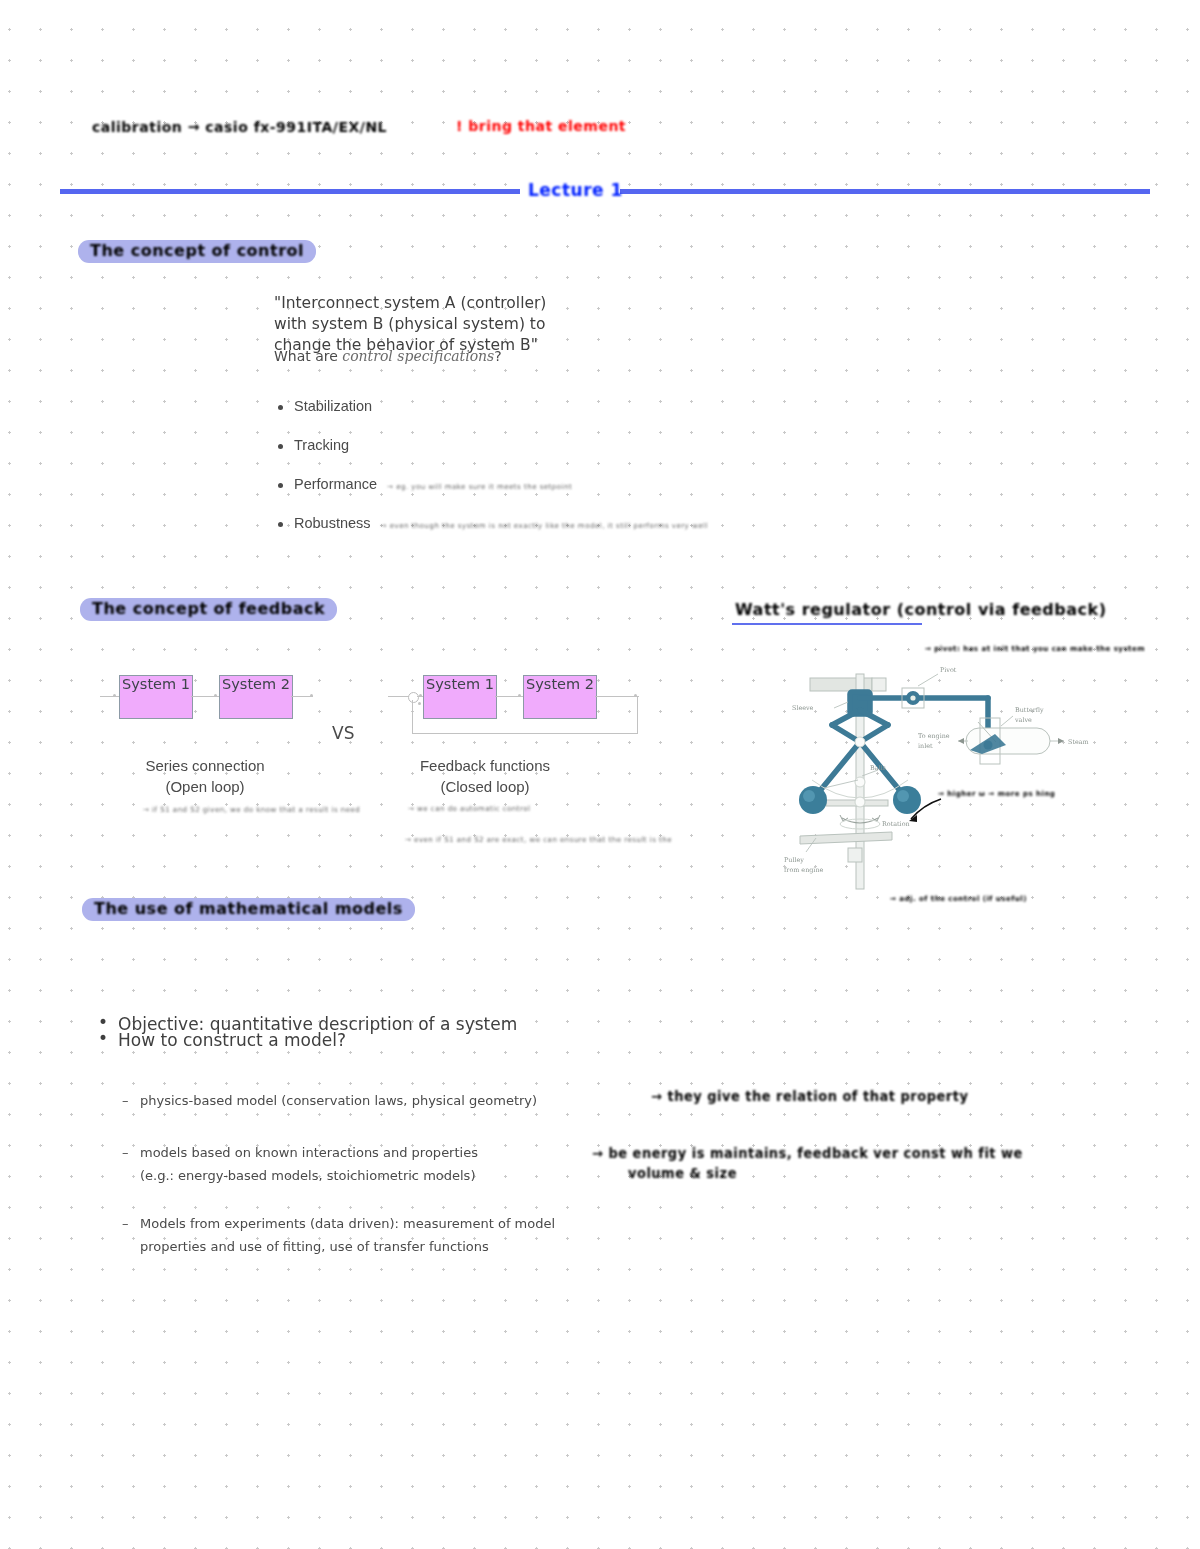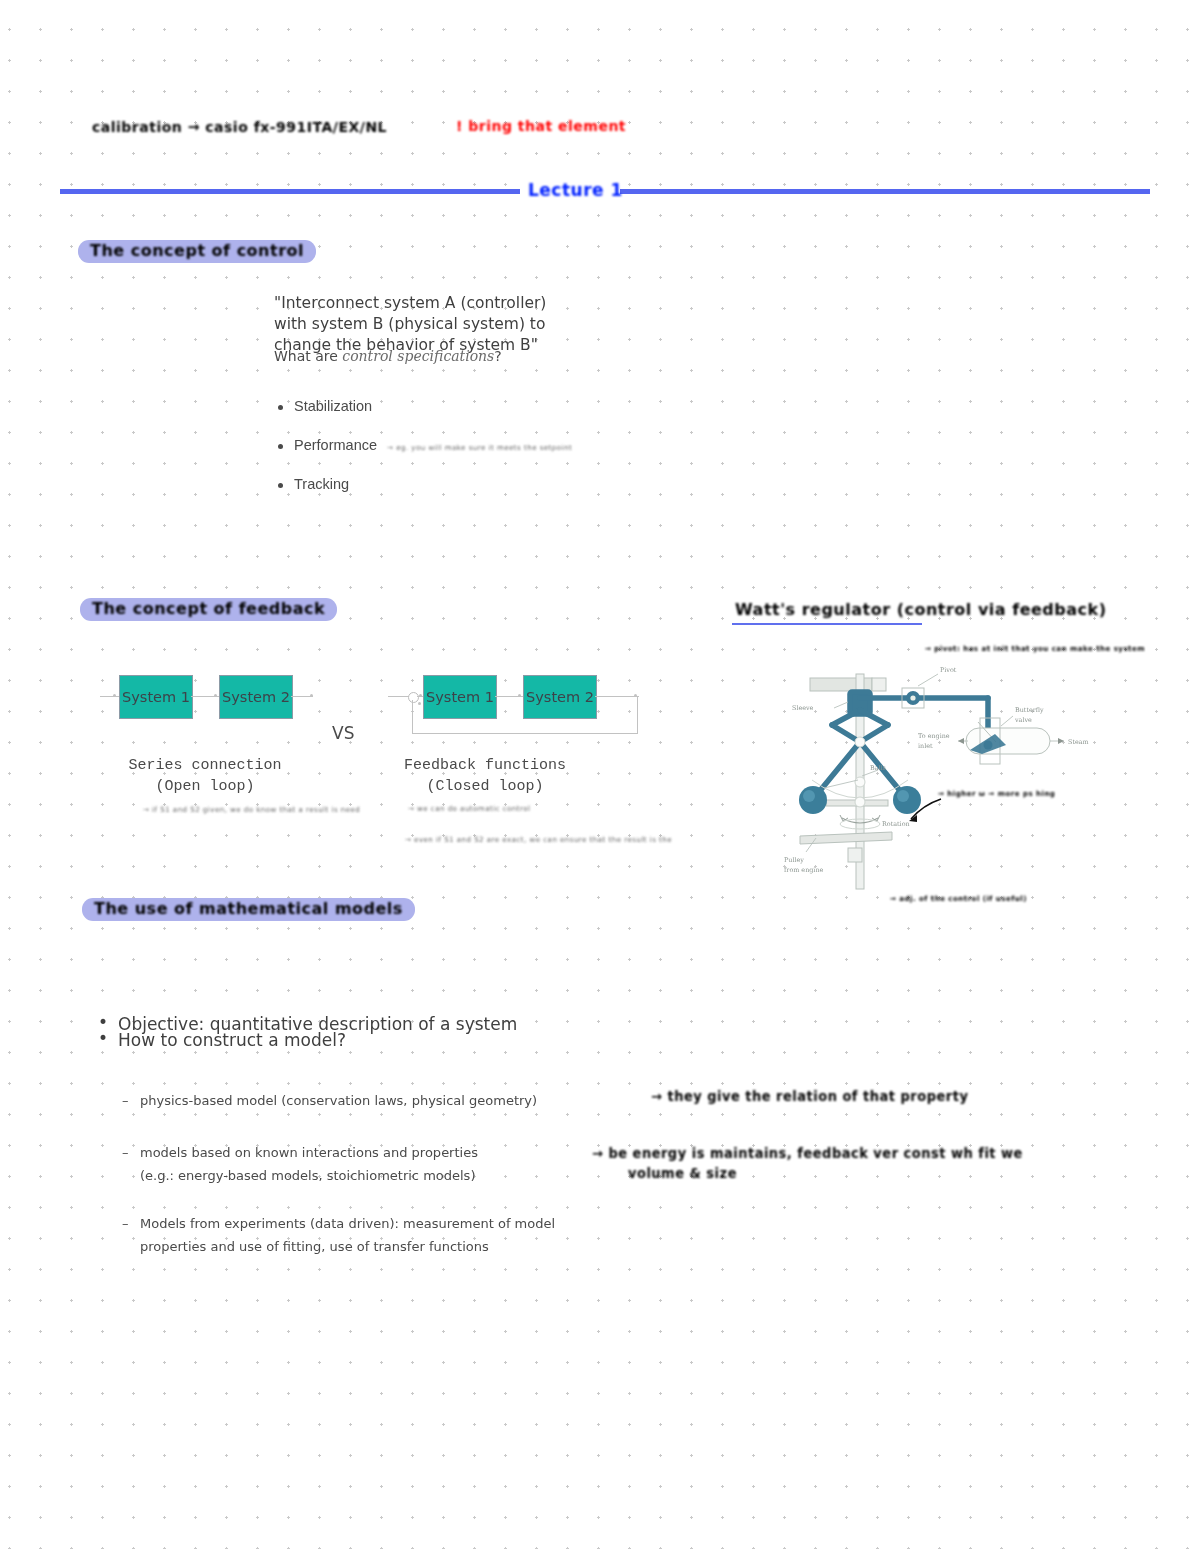--- a/index.html
+++ b/index.html
@@ -53,34 +53,34 @@
   .ask{font-size:14px;color:#4a4a4a;}
   .ask i{font-family:"DejaVu Serif", serif;font-style:italic;color:#6a6a6a;}
   .blist{list-style:none;margin:0;padding:0;}
   .blist li{position:relative;font-size:14.5px;color:#4a4a4a;padding-left:20px;margin-bottom:23px;}
   .blist li:before{content:"";position:absolute;left:4px;top:7px;width:5px;height:5px;border-radius:50%;background:#4a4a4a;}
   .note-inline{font-size:7px;margin-left:6px;}
 
   
   .sysbox{
     position:absolute;
-    background:#14b8a6;border:1.3px solid #8c9aa6;
+    background:#f0abfc;border:1.3px solid #8c9aa6;
     width:72px;height:42px;
-    display:flex;align-items:center;justify-content:center;
+    display:flex;align-items:flex-start;justify-content:center;
     font-size:14.5px;color:#3d4349;font-family:"DejaVu Sans", sans-serif;
   }
   .wire{position:absolute;background:#c2c2c2;}
   .wire.h{height:1.4px;}
   .wire.v{width:1.4px;}
   .junction{
     position:absolute;width:9px;height:9px;border-radius:50%;
     border:1.4px solid #bdbdbd;background:#fff;
   }
   .tick{position:absolute;width:3px;height:3px;background:#c2c2c2;border-radius:50%;}
-  .caption{position:absolute;text-align:center;font-size:15px;color:#4a4a4a;line-height:21px;font-family:Liberation Mono, monospace;}
+  .caption{position:absolute;text-align:center;font-size:15px;color:#4a4a4a;line-height:21px;font-family:Liberation Sans, sans-serif;}
   #vs{position:absolute;left:332px;top:723px;font-size:17px;color:#4a4a4a;font-family:"DejaVu Sans", sans-serif;}
 
   
   #gov{position:absolute;left:770px;top:630px;width:340px;height:290px;}
   #gov svg{width:100%;height:100%;}
   .gl{font-family:"DejaVu Serif", serif;font-size:6.4px;fill:#8c9590;}
 
   
   .big-bullet{position:absolute;font-size:17px;color:#3f3f3f;font-family:"DejaVu Sans", sans-serif;}
   .big-bullet:before{content:"\2022";position:absolute;left:-20px;top:-2px;font-size:17px;}
@@ -105,25 +105,29 @@
 </div>
 
 <div class="slide quote" style="left:274px;top:293px;width:290px;">"Interconnect system A (controller) with system B (physical system) to change the behavior of system B"</div>
 
 <div class="slide ask" style="left:274px;top:348px;">
   <span>What are </span><i>control specifications</i><span>?</span>
 </div>
 
 <ul class="blist" style="position:absolute;left:274px;top:398px;width:620px;">
   <li><span>Stabilization</span></li>
+  <li><span>Tracking</span></li>
   <li>
     <span>Performance</span>
     <span class="hw faint note-inline">→ eg. you will make sure it meets the setpoint</span>
   </li>
-  <li><span>Tracking</span></li>
+  <li>
+    <span>Robustness</span>
+    <span class="hw faint note-inline">→ even though the system is not exactly like the model, it still performs very well</span>
+  </li>
 </ul>
 
 <div class="hl" style="left:80px;top:598px;">
   <span class="hw">The concept of feedback</span>
 </div>
 
 <div class="wire h" style="left:100px;top:696px;width:20px;"></div>
 <div class="tick" style="left:113px;top:694px;"></div>
 <div class="sysbox" style="left:119px;top:675px;">
   <span>System 1</span>

